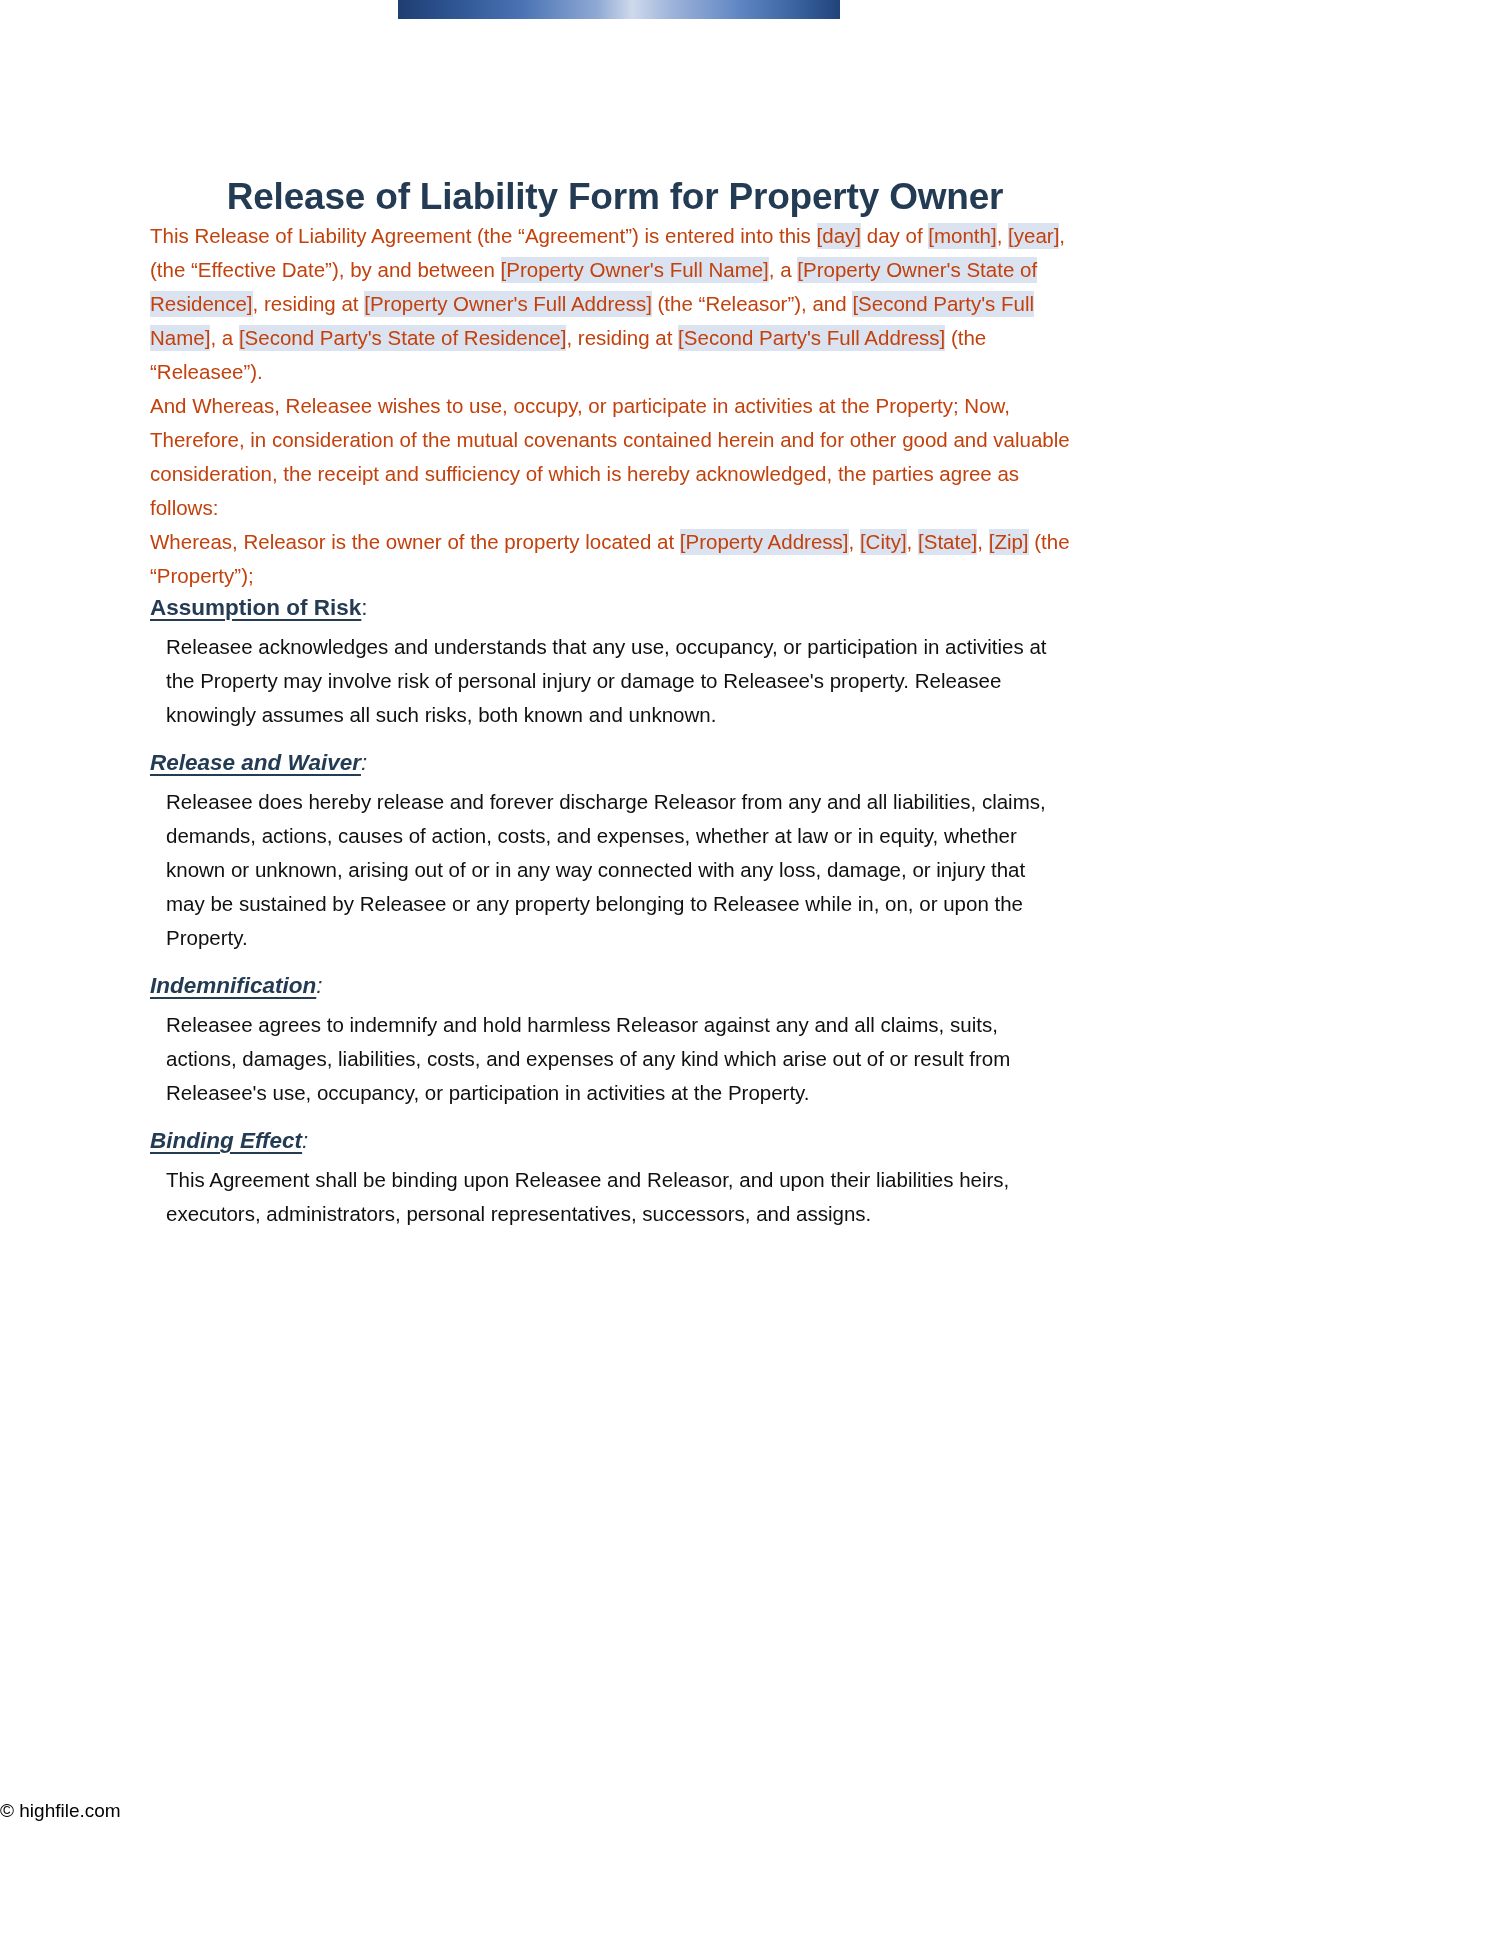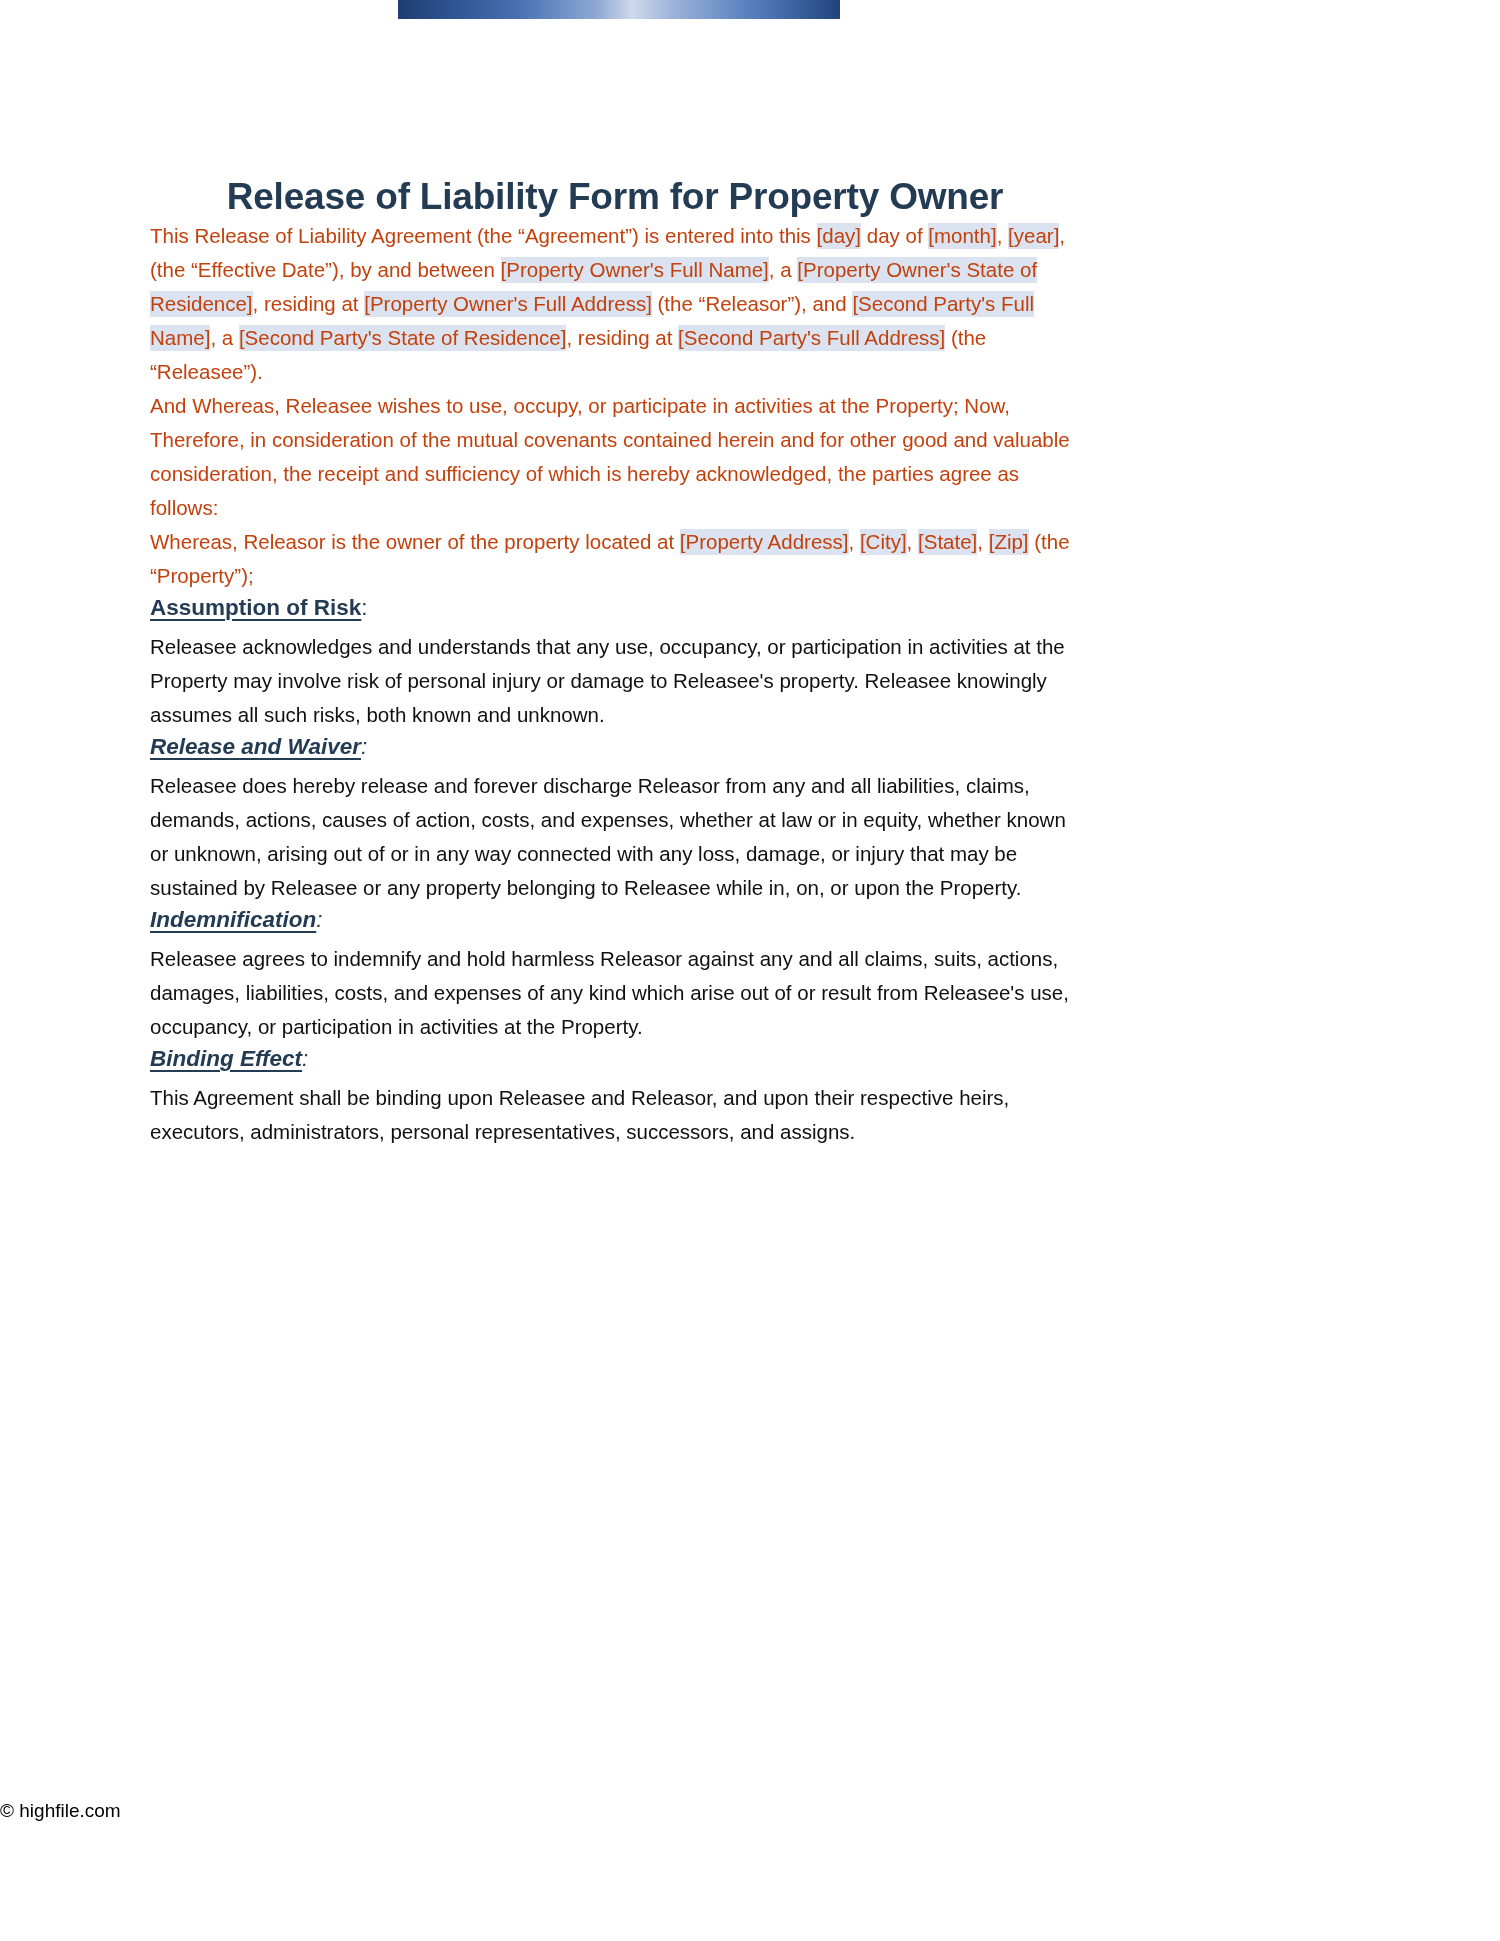--- a/index.html
+++ b/index.html
@@ -108,21 +108,21 @@
   }
   h2.section-head .colon {
     font-weight: normal;
     text-decoration: none;
   }
 
   p.section-body {
     font-size: 20.5px;
     line-height: 34px;
     color: #101010;
-    margin: 0;
+    margin: 16px;
     padding: 0;
     margin-top: 7px;
   }
 
   .footer {
     position: absolute;
     left: 0;
     top: 1800px;
     width: 1500px;
     text-align: left;
@@ -154,19 +154,19 @@
     <h2 class="section-head sec-1"><span class="ul">Assumption of Risk</span><span class="colon">:</span></h2>
     <p class="section-body">Releasee acknowledges and understands that any use, occupancy, or participation in activities at the Property may involve risk of personal injury or damage to Releasee's property. Releasee knowingly assumes all such risks, both known and unknown.</p>
 
     <h2 class="section-head sec-n"><span class="ul">Release and Waiver</span><span class="colon">:</span></h2>
     <p class="section-body">Releasee does hereby release and forever discharge Releasor from any and all liabilities, claims, demands, actions, causes of action, costs, and expenses, whether at law or in equity, whether known or unknown, arising out of or in any way connected with any loss, damage, or injury that may be sustained by Releasee or any property belonging to Releasee while in, on, or upon the Property.</p>
 
     <h2 class="section-head sec-n"><span class="ul">Indemnification</span><span class="colon">:</span></h2>
     <p class="section-body">Releasee agrees to indemnify and hold harmless Releasor against any and all claims, suits, actions, damages, liabilities, costs, and expenses of any kind which arise out of or result from Releasee's use, occupancy, or participation in activities at the Property.</p>
 
     <h2 class="section-head sec-n"><span class="ul">Binding Effect</span><span class="colon">:</span></h2>
-    <p class="section-body">This Agreement shall be binding upon Releasee and Releasor, and upon their respective heirs, executors, administrators, personal representatives, successors, and assigns.</p>
+    <p class="section-body">This Agreement shall be binding upon Releasee and Releasor, and upon their liabilities heirs, executors, administrators, personal representatives, successors, and assigns.</p>
 
   </div>
 
   <div class="footer">© highfile.com</div>
 
 </div>
 
 </body></html>

